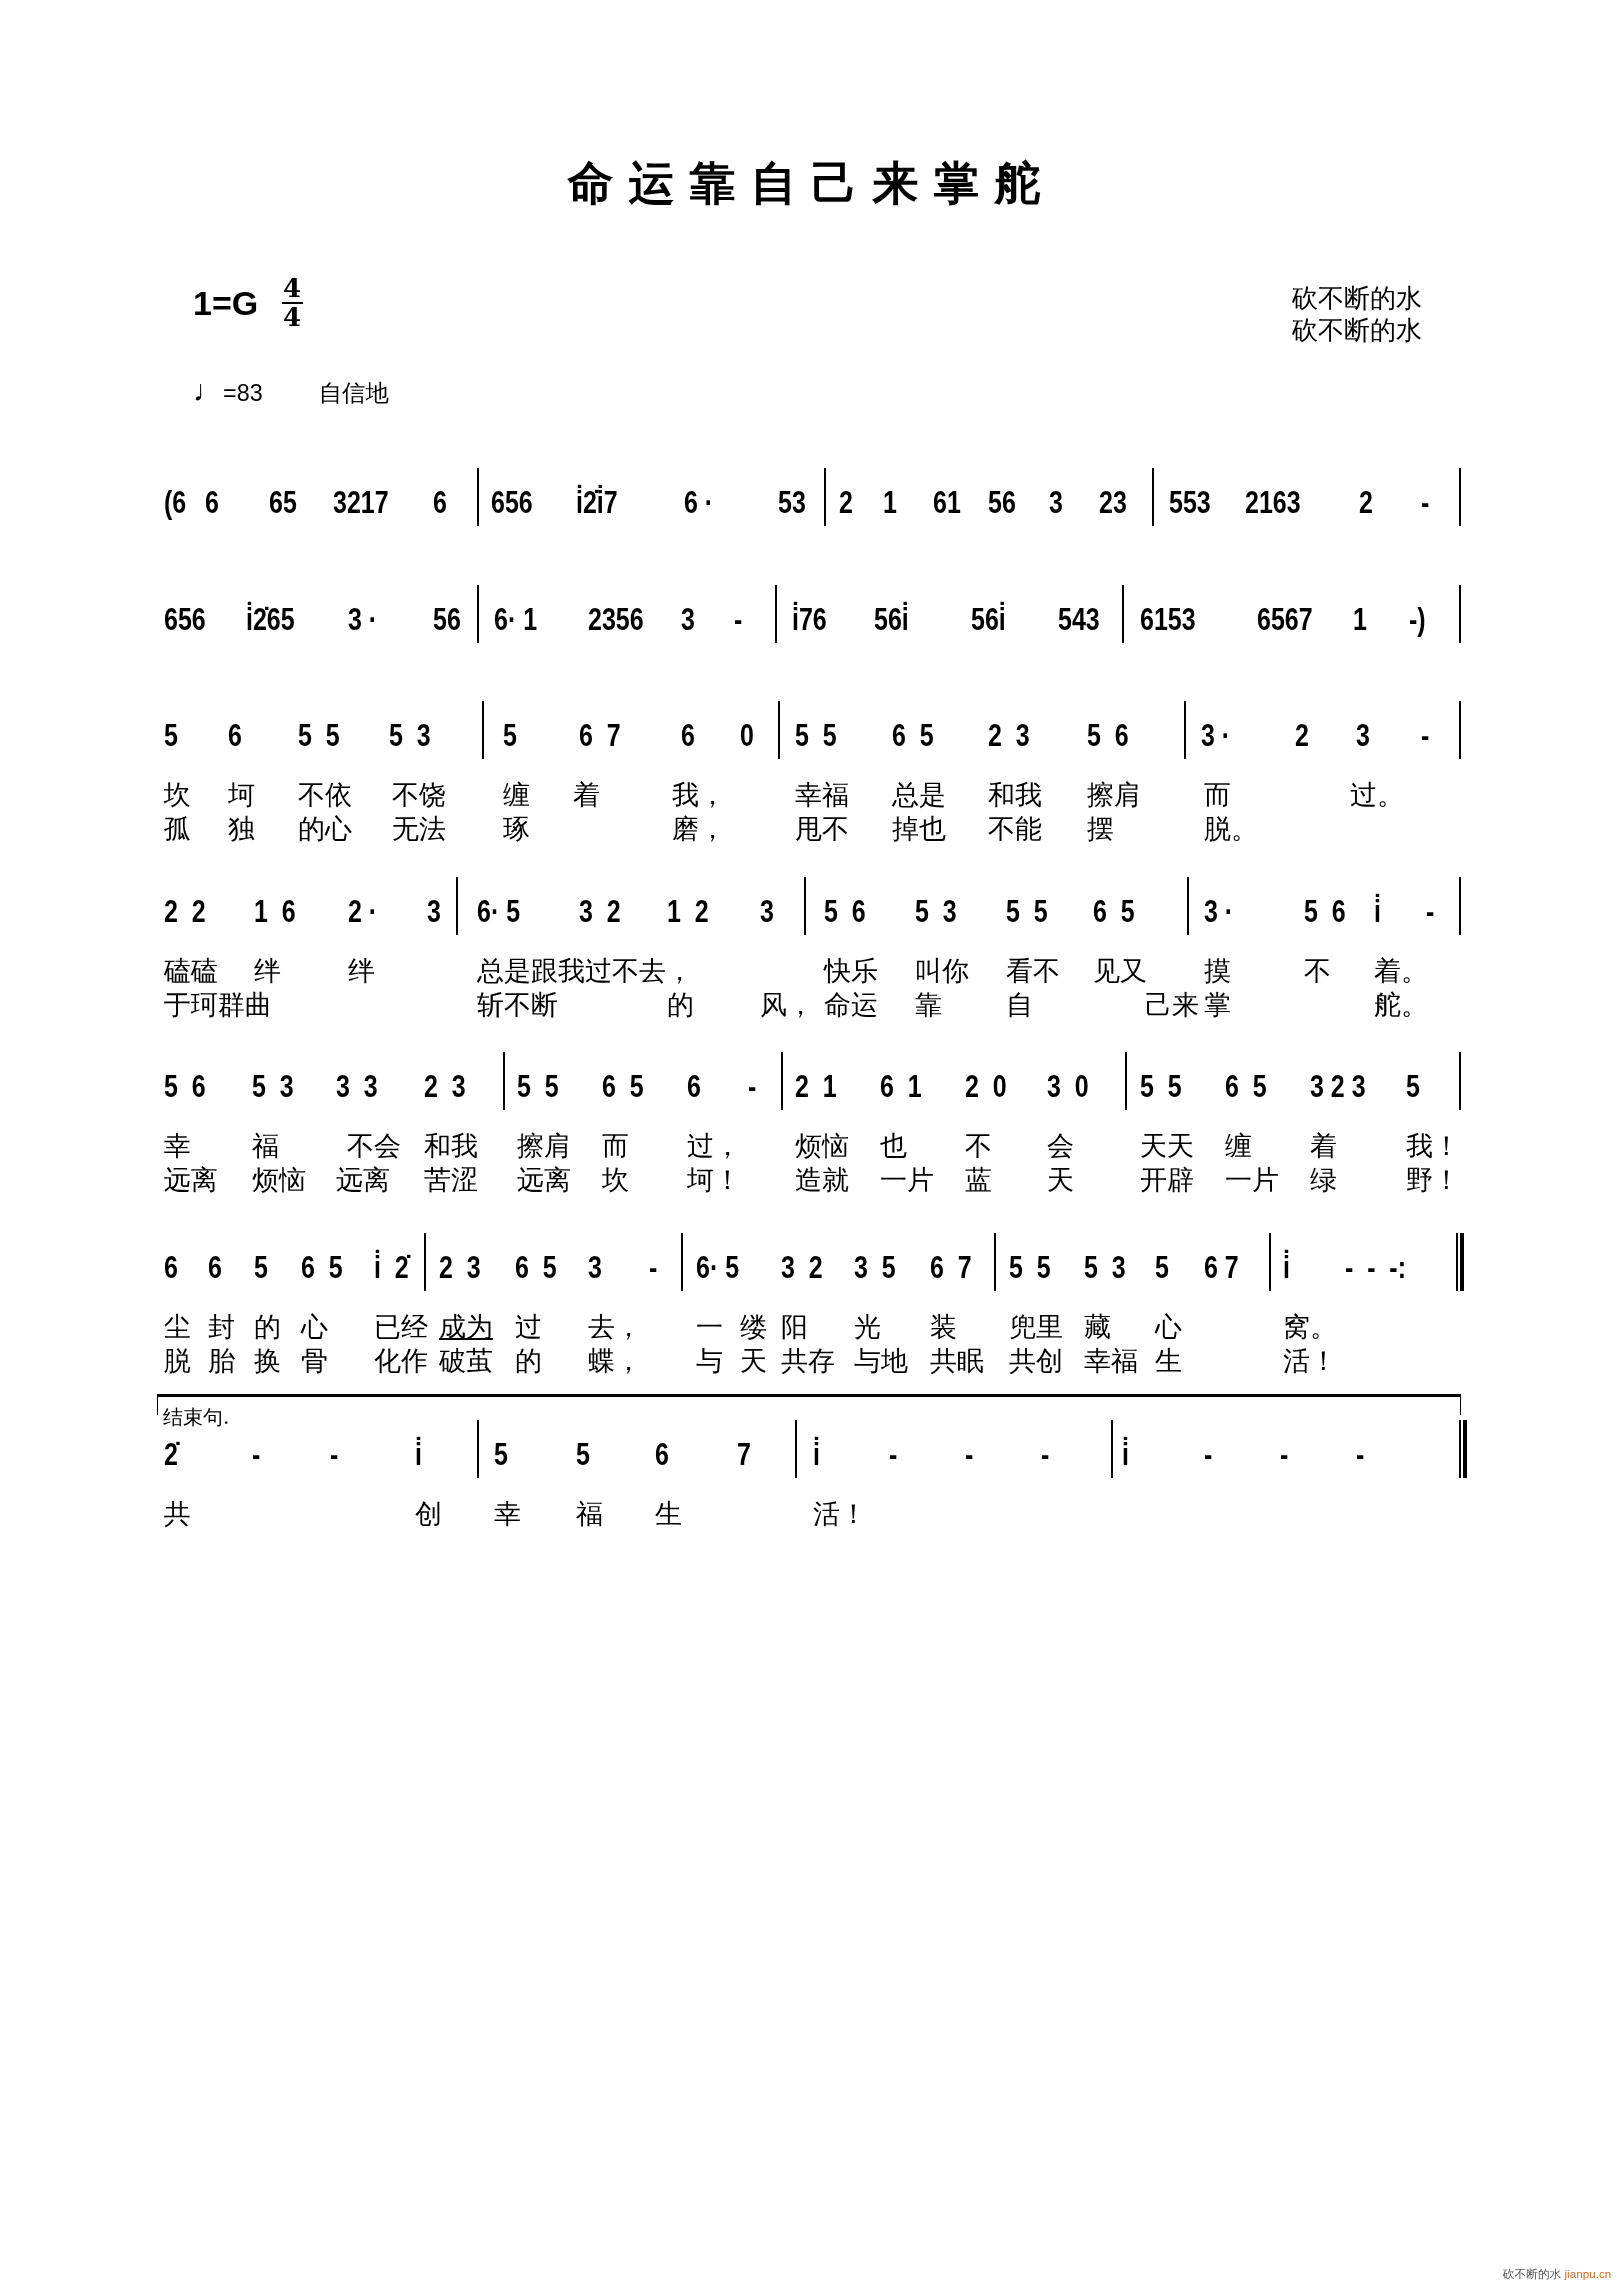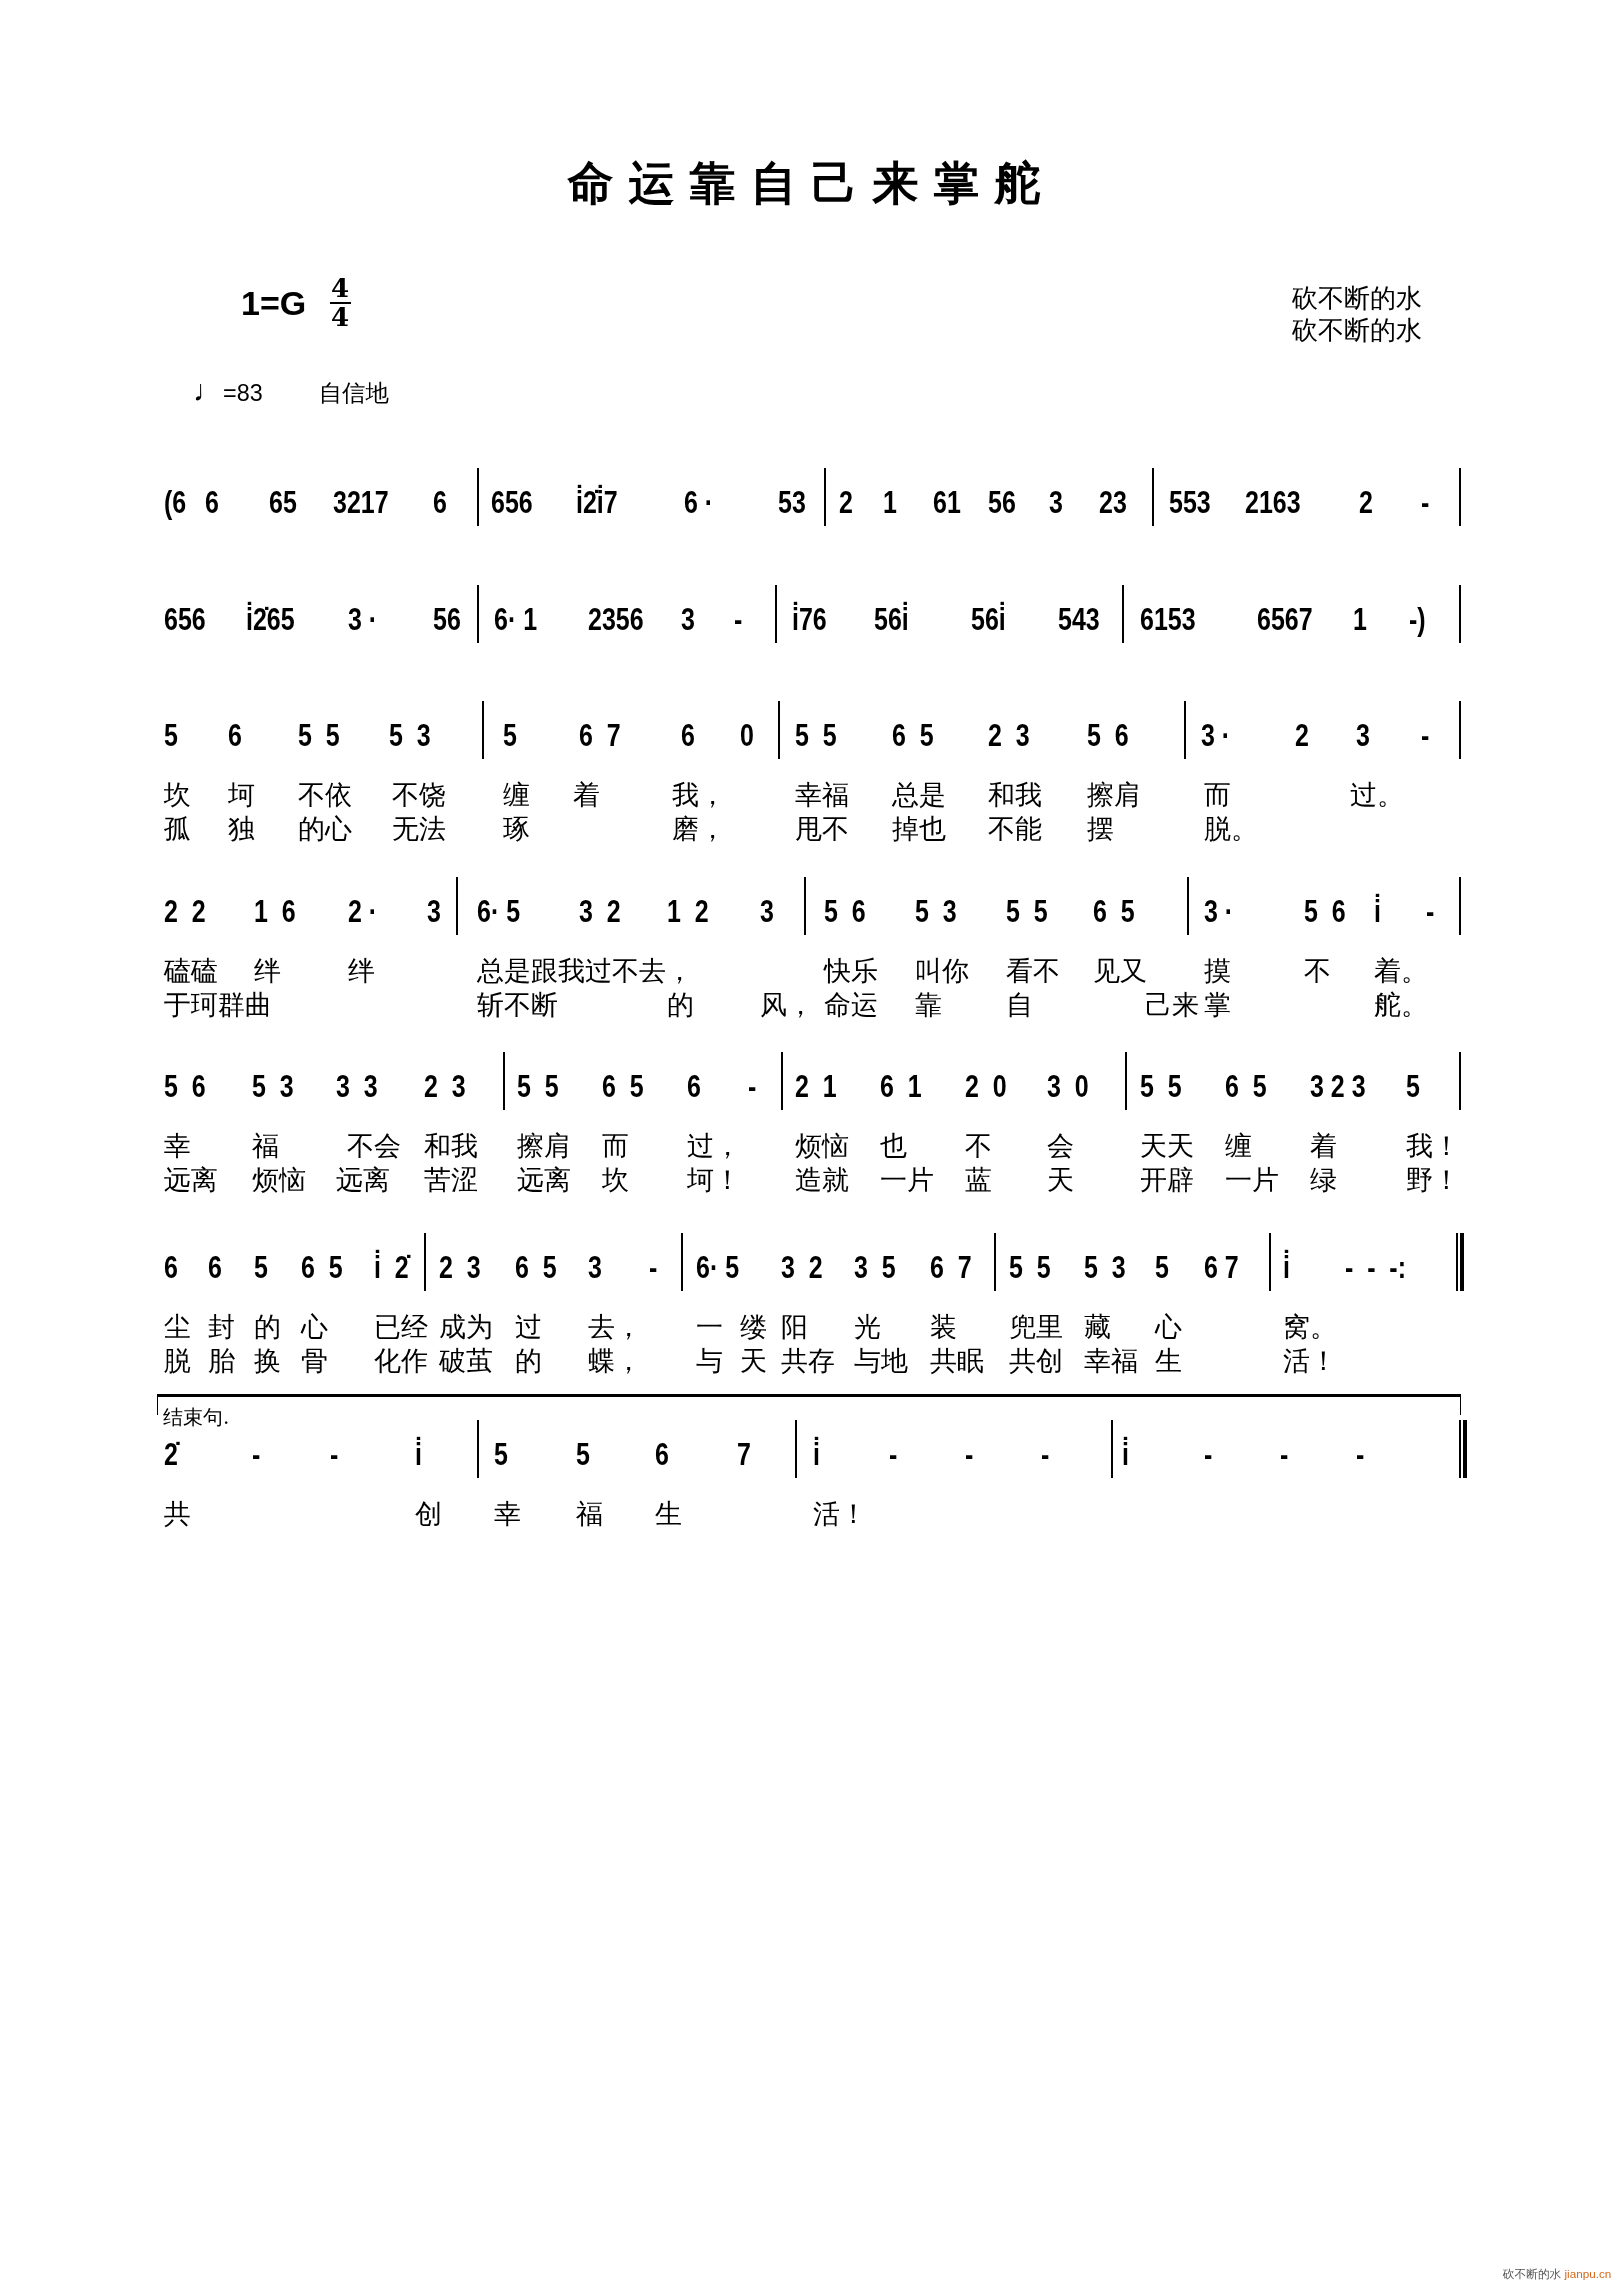--- a/index.html
+++ b/index.html
@@ -4,21 +4,21 @@
 <style>
   html, body { margin: 0; padding: 0; background: #ffffff; }
   body { width: 1623px; height: 2295px; position: relative; overflow: hidden;
          font-family: "Liberation Sans", "DejaVu Sans", sans-serif; color: #000; }
 
   .title { position: absolute; top: 153px; left: 0; width: 1623px; text-align: center;
            font-family: "DejaVu Serif", "Liberation Serif", serif; font-weight: bold;
            font-size: 46px; letter-spacing: 15px; }
 
   .key { position: absolute; top: 275px; left: 193px; font-family: "Liberation Serif", serif;
-         font-size: 34px; display: flex; align-items: center; margin-left: 48px; }
+         font-size: 34px; display: flex; align-items: center; }
   .key .one { font-family: "Liberation Sans", sans-serif; font-weight: bold; }
   .timesig { display: inline-flex; flex-direction: column; align-items: center; margin-left: 23.4px;
              font-family: "DejaVu Serif", serif; font-weight: bold; font-size: 26px; line-height: 27px; }
   .timesig .bar { width: 21px; height: 2.3px; background: #000; }
 
   .credits { position: absolute; top: 282px; left: 1292px; font-family: "DejaVu Serif", "Liberation Serif", serif;
              font-size: 26px; line-height: 32px; }
 
   .tempo { position: absolute; top: 374px; left: 193px; font-size: 23.4px; display: flex; align-items: baseline; }
   .tempo .note-glyph { font-size: 30px; }
@@ -305,21 +305,21 @@
         <span class="tok" style="left: 1125px;">i̇</span>
         <span class="tok" style="left: 1187px;">-  -  -:</span>
         <div class="barline double" style="left: 1298px;"></div>
       </div>
       <div class="lyric-row">
         <span style="left: 5.8px;">尘</span>
         <span style="left: 50px;">封</span>
         <span style="left: 96px;">的</span>
         <span style="left: 143px;">心</span>
         <span style="left: 216px;">已经</span>
-        <span style="left: 281px;">成为</span>
+        <span style="left: 281px; text-decoration: underline;">成为</span>
         <span style="left: 357px;">过</span>
         <span style="left: 430px;">去，</span>
         <span style="left: 538px;">一</span>
         <span style="left: 582px;">缕</span>
         <span style="left: 623px;">阳</span>
         <span style="left: 696px;">光</span>
         <span style="left: 772px;">装</span>
         <span style="left: 851px;">兜里</span>
         <span style="left: 926px;">藏</span>
         <span style="left: 997px;">心</span>

